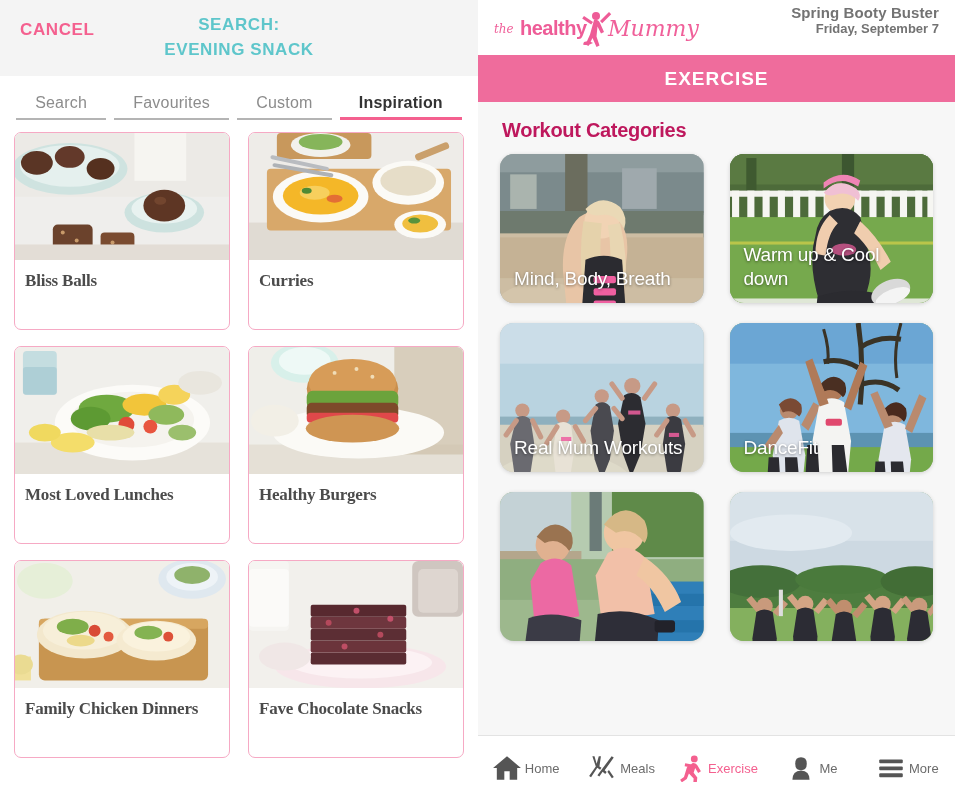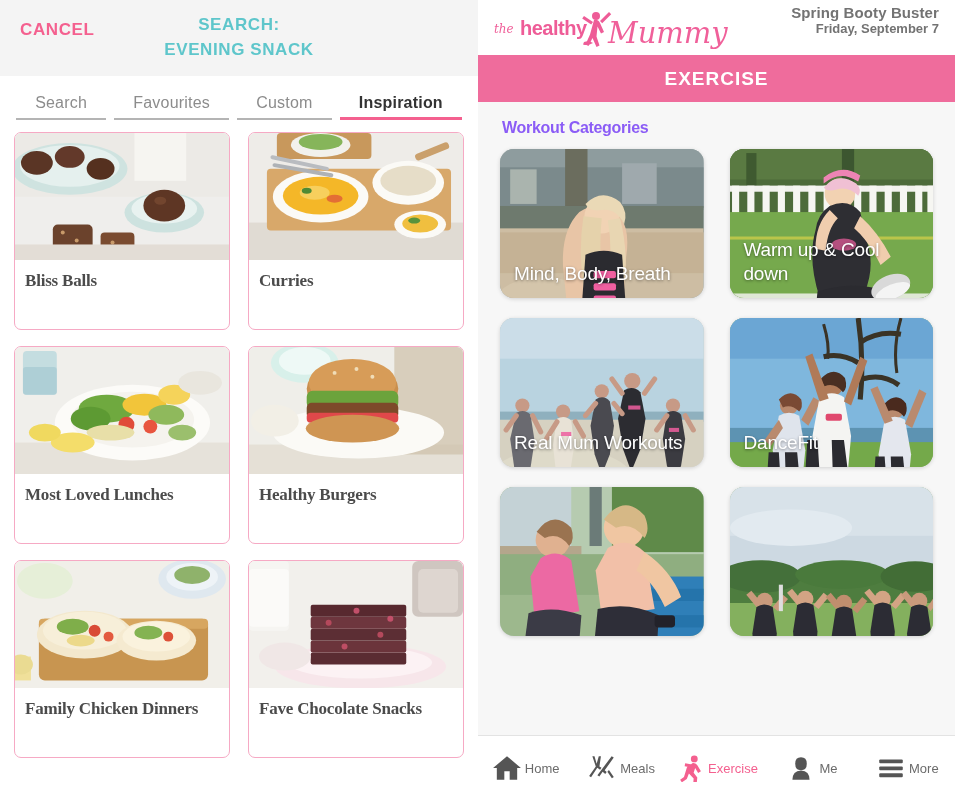--- a/index.html
+++ b/index.html
@@ -131,21 +131,21 @@
     font-size: 12px; color: #f0609a;
     font-family: "DejaVu Serif", serif; font-style: italic;
   }
   .logo-healthy {
     position: absolute; left: 28px; top: 9px;
     font-size: 20px; color: #ee5c97; font-weight: bold;
     letter-spacing: -0.5px;
   }
   .logo-mummy {
     position: absolute; left: 116px; top: 8px;
-    font-size: 29px; color: #f0609a;
+    font-size: 22px; color: #f0609a;
     font-family: "DejaVu Serif", serif;
     font-style: italic;
   }
   .logo-figure { position: absolute; left: 86px; top: 0px; }
   .campaign {
     position: absolute;
     right: 16px; top: 5px;
     text-align: right;
     color: #737373;
     line-height: 16px;
@@ -159,23 +159,23 @@
     color: #ffffff;
     display: flex;
     align-items: center;
     justify-content: center;
     font-size: 19px;
     font-weight: bold;
     letter-spacing: 1px;
   }
   .rp-body { position: relative; background: #f7f7f7; height: 698px; }
   .wc-title {
-    font-size: 16px;
+    font-size: 20px;
     font-weight: bold;
-    color: #8b5cf6;
+    color: #be185d;
     padding: 17px 0 0 24px;
     letter-spacing: -0.3px;
   }
   .workout-grid {
     margin-top: 12px;
     padding: 0 22px;
     display: grid;
     grid-template-columns: 1fr 1fr;
     gap: 20px 26px;
   }

